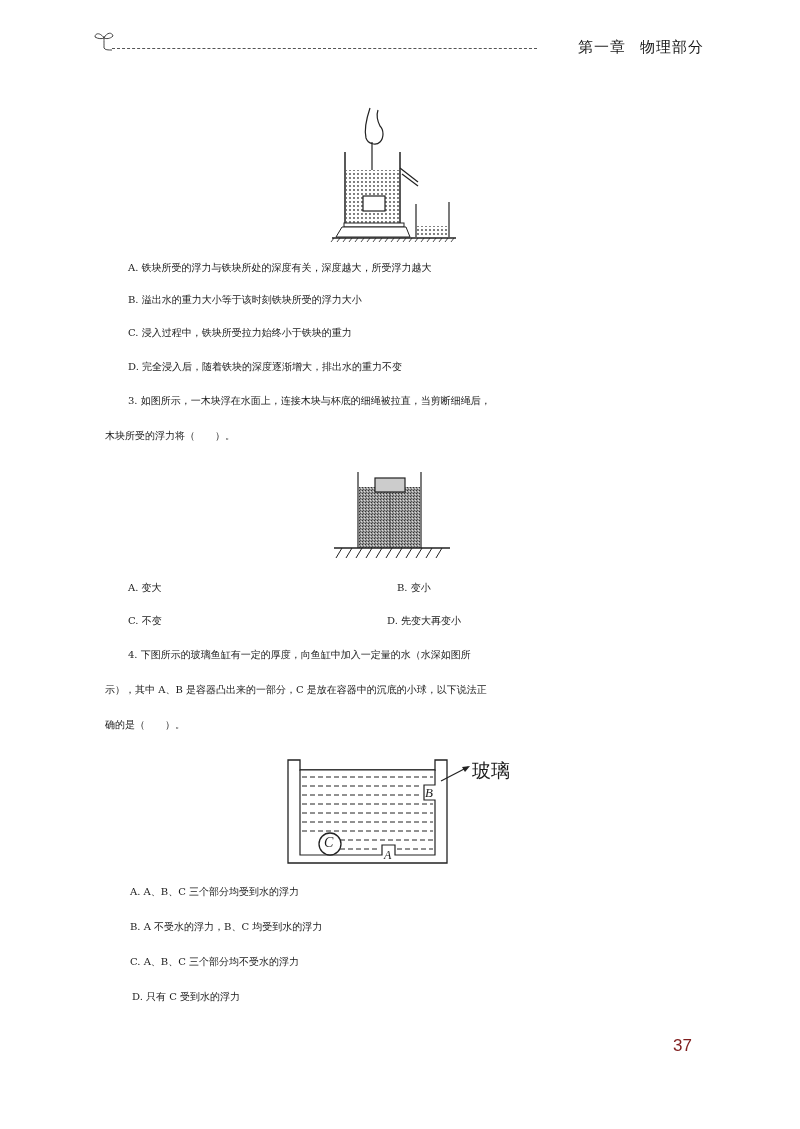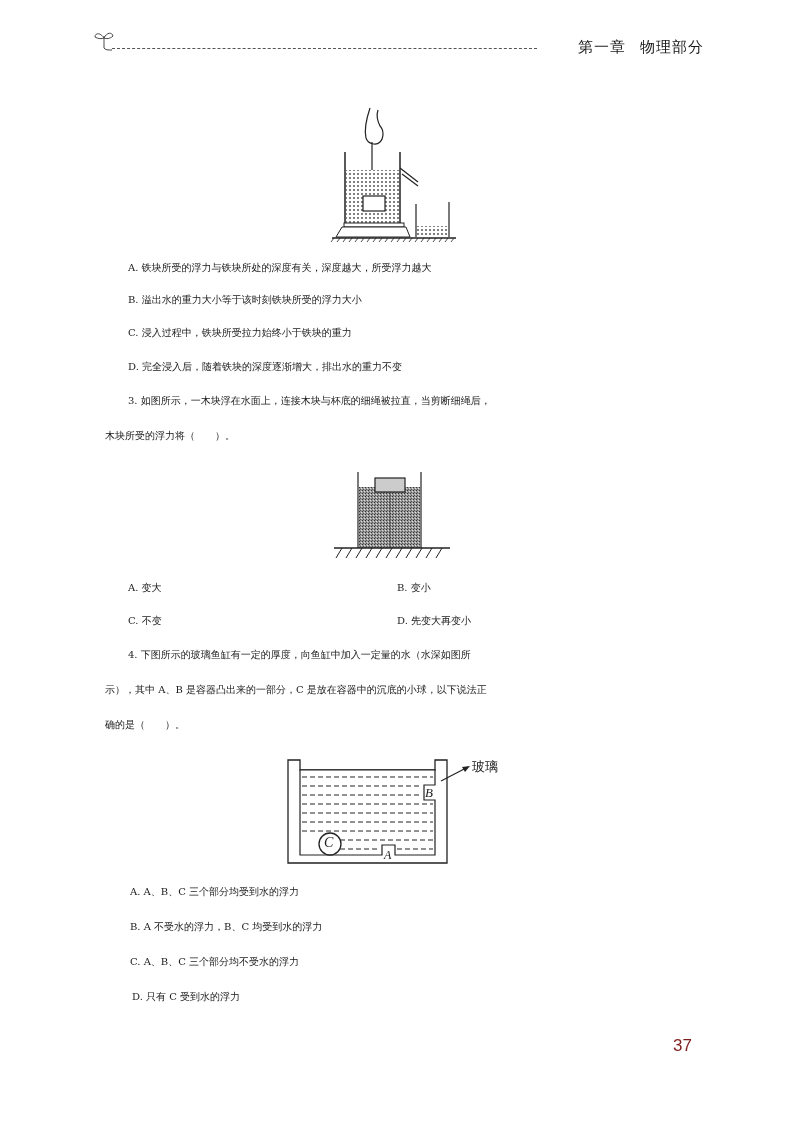--- a/index.html
+++ b/index.html
@@ -115,21 +115,21 @@
       <line x1="92" y1="88" x2="86" y2="98"></line>
       <line x1="102" y1="88" x2="96" y2="98"></line>
     <line x1="112" y1="88" x2="106" y2="98"></line>
       <line x1="122" y1="88" x2="116" y2="98"></line>
   </g>
 </svg>
 
 <div class="line" style="left:128px;top:578px">A. 变大</div>
 <div class="line" style="left:397px;top:578px">B. 变小</div>
 <div class="line" style="left:128px;top:611px">C. 不变</div>
-<div class="line" style="left:397px;top:611px">D. 先变大再变小</div>
+<div class="line" style="left:387px;top:611px">D. 先变大再变小</div>
 
 <div class="line" style="left:128px;top:645px">4. 下图所示的玻璃鱼缸有一定的厚度，向鱼缸中加入一定量的水（水深如图所</div>
 <div class="line" style="left:105px;top:680px">示），其中 A、B 是容器凸出来的一部分，C 是放在容器中的沉底的小球，以下说法正</div>
 <div class="line" style="left:105px;top:715px">确的是（　　）。</div>
 
 <div class="abs" style="left:280px;top:755px;width:240px;height:115px">
   <svg width="240" height="115" viewBox="0 0 240 115" style="position:absolute;left:0;top:0">
 
     <path d="M8 5 L20 5 L20 15 L155 15 L155 5 L167 5 L167 108 L8 108 Z" fill="#fff" stroke="#222" stroke-width="1.3"></path>
 
@@ -149,21 +149,21 @@
     </g>
 
     <circle cx="50" cy="89" r="11" fill="#fff" stroke="#222" stroke-width="1.3"></circle>
 
     <line x1="161" y1="26" x2="188" y2="12" stroke="#222" stroke-width="1.2"></line>
     <path d="M190 11 L182 12 L185 17 Z" fill="#222"></path>
   </svg>
   <span class="abs ital" style="left:44px;top:80px;font-size:14px">C</span>
   <span class="abs ital" style="left:104px;top:93px;font-size:12px">A</span>
   <span class="abs ital" style="left:145px;top:30px;font-size:13px">B</span>
-  <span class="abs" style="left:192px;top:3px;font-size:13px;white-space:nowrap">玻璃</span>
+  <span class="abs" style="left:192px;top:3px;font-size:19px;white-space:nowrap">玻璃</span>
 </div>
 
 <div class="line" style="left:130px;top:882px">A. A、B、C 三个部分均受到水的浮力</div>
 <div class="line" style="left:130px;top:917px">B. A 不受水的浮力，B、C 均受到水的浮力</div>
 <div class="line" style="left:130px;top:952px">C. A、B、C 三个部分均不受水的浮力</div>
 <div class="line" style="left:132px;top:987px">D. 只有 C 受到水的浮力</div>
 
 <div class="page-num">37</div>
 
 </body></html>

